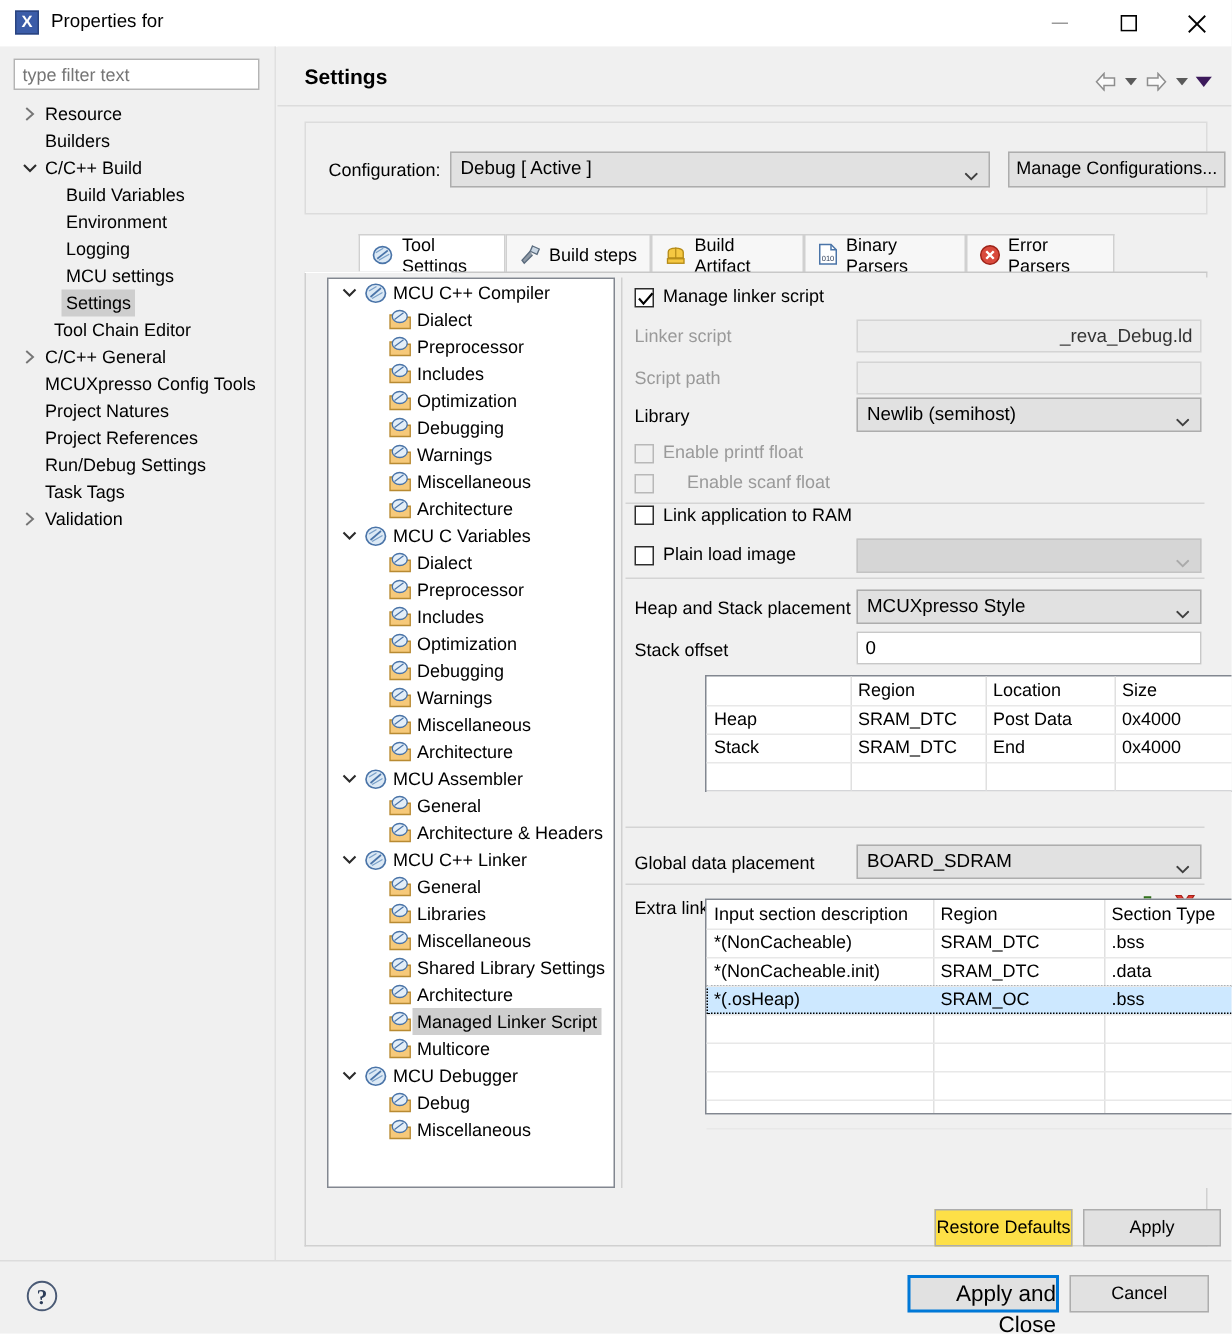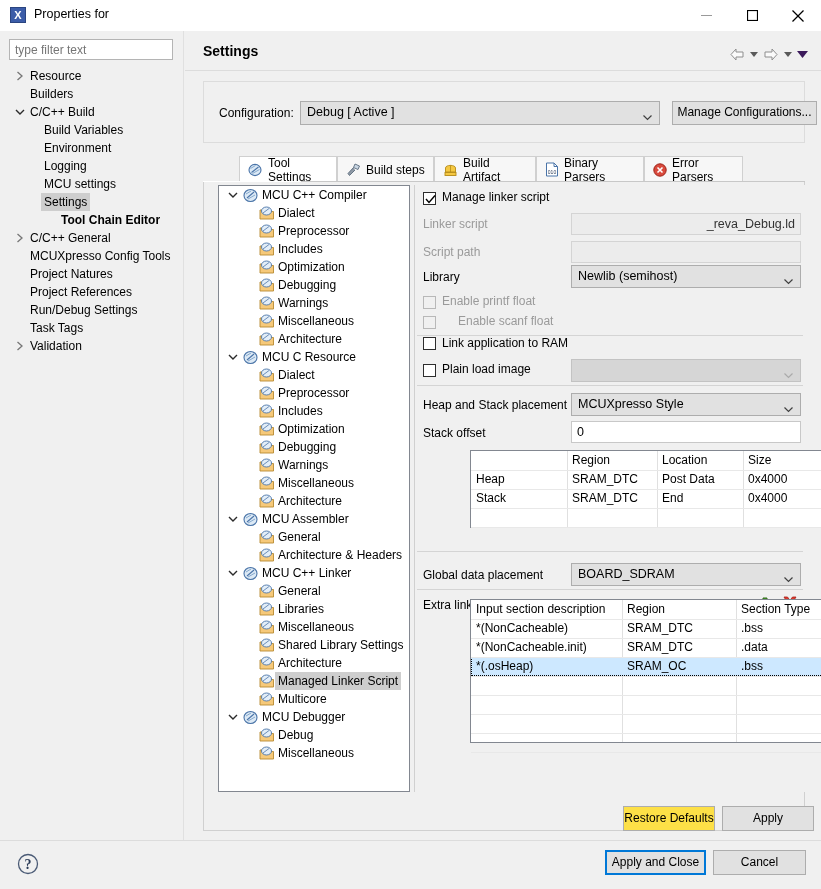--- a/index.html
+++ b/index.html
@@ -191,22 +191,22 @@
     background: #e1e1e1; border: 1px solid #adadad; font-size: 12px;
     text-align: center; line-height: 22px;
   }
   #footer {
     position: absolute; left: 0; top: 840px; width: 821px; height: 49px;
     background: #f0f0f0; border-top: 1px solid #dcdcdc;
   }
   #helpicon { position: absolute; left: 16px; top: 11px; width: 24px; height: 24px; }
   #btn-applyclose {
     position: absolute; left: 605px; top: 850px; width: 101px; height: 25px;
-    background: #e1e1e1; border: 2px solid #0078d7; font-size: 12px;
-    text-align: center; line-height: 21px;
+    background: #e1e1e1; border: 2px solid #0078d7; font-size: 15px;
+    text-align: right; line-height: 21px;
   }
   #btn-cancel {
     position: absolute; left: 713px; top: 850px; width: 93px; height: 25px;
     background: #e1e1e1; border: 1px solid #adadad; font-size: 12px;
     text-align: center; line-height: 22px;
   }
 </style>
 </head>
 <body>
 
@@ -264,21 +264,21 @@
         <div class="tnode" style="top: 0px;">
           <span class="tlabel" style="left: 44px;">Logging</span>
         </div>
         <div class="tnode" style="top: 0px;">
           <span class="tlabel" style="left: 44px;">MCU settings</span>
         </div>
         <div class="tnode sel" style="top: 0px;">
           <span class="tlabel" style="left: 44px;">Settings</span>
         </div>
         <div class="tnode" style="top: 0px;">
-          <span class="tlabel" style="left: 61px; font-weight: bold;">Tool Chain Editor</span>
+          <span class="tlabel" style="left: 36px;">Tool Chain Editor</span>
         </div>
         <div class="tnode" style="top: 0px;">
           <span class="twist">
             <svg width="8" height="10" viewBox="0 0 8 10">
               <path d="M1.5 1 L6 5 L1.5 9" fill="none" stroke="#767676" stroke-width="1.3"></path>
             </svg>
           </span>
           <span class="tlabel" style="left: 30px;">C/C++ General</span>
         </div>
         <div class="tnode" style="top: 0px;">
@@ -490,21 +490,21 @@
         <span class="tw">
           <svg width="10" height="8" viewBox="0 0 10 8">
             <path d="M1 2 L5 6 L9 2" fill="none" stroke="#2b2b2b" stroke-width="1.4"></path>
           </svg>
         </span>
         <span class="ic" style="left: 24px;"><svg width="16" height="15" viewBox="0 0 16 15">
             <ellipse cx="7.5" cy="7.5" rx="6.5" ry="6" fill="#dce9f5" stroke="#4a74a8" stroke-width="1.1"></ellipse>
             <path d="M4 10 L11 4" stroke="#4a74a8" stroke-width="1.1"></path>
             <path d="M3 6 L8 3 M5 11 L12 7" stroke="#7aa0c8" stroke-width="0.9"></path>
           </svg></span>
-        <span class="lb" style="left: 43px;">MCU C Resource</span>
+        <span class="lb" style="left: 43px;">MCU C Variables</span>
       </div>
       <div class="ttnode">
         <span class="ic" style="left: 40px;"><svg width="16" height="15" viewBox="0 0 16 15">
             <path d="M1 4 L6 4 L7.5 5.5 L14.5 5.5 L14.5 13 L1 13 Z" fill="#f6c97a" stroke="#b88a32" stroke-width="0.9"></path>
             <ellipse cx="7.5" cy="5" rx="5" ry="4" fill="#e3eef8" stroke="#4a74a8" stroke-width="0.9"></ellipse>
             <path d="M4 7 L10 2.5" stroke="#4a74a8" stroke-width="0.8"></path>
           </svg></span>
         <span class="lb" style="left: 59px;">Dialect</span>
       </div>
       <div class="ttnode">

